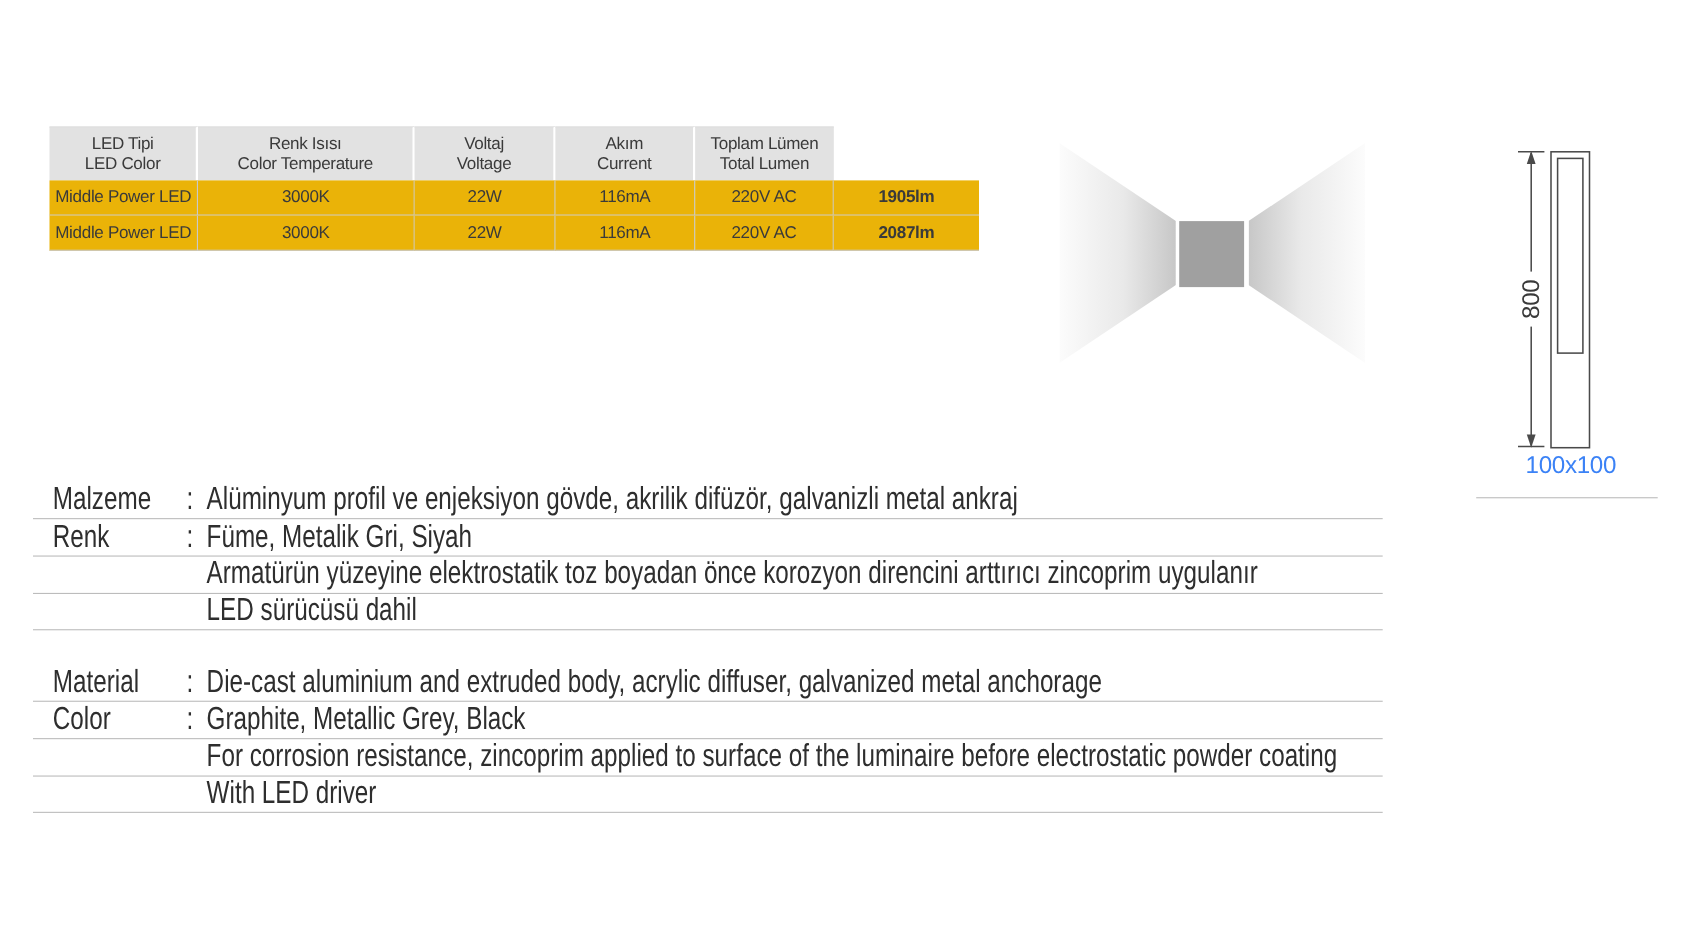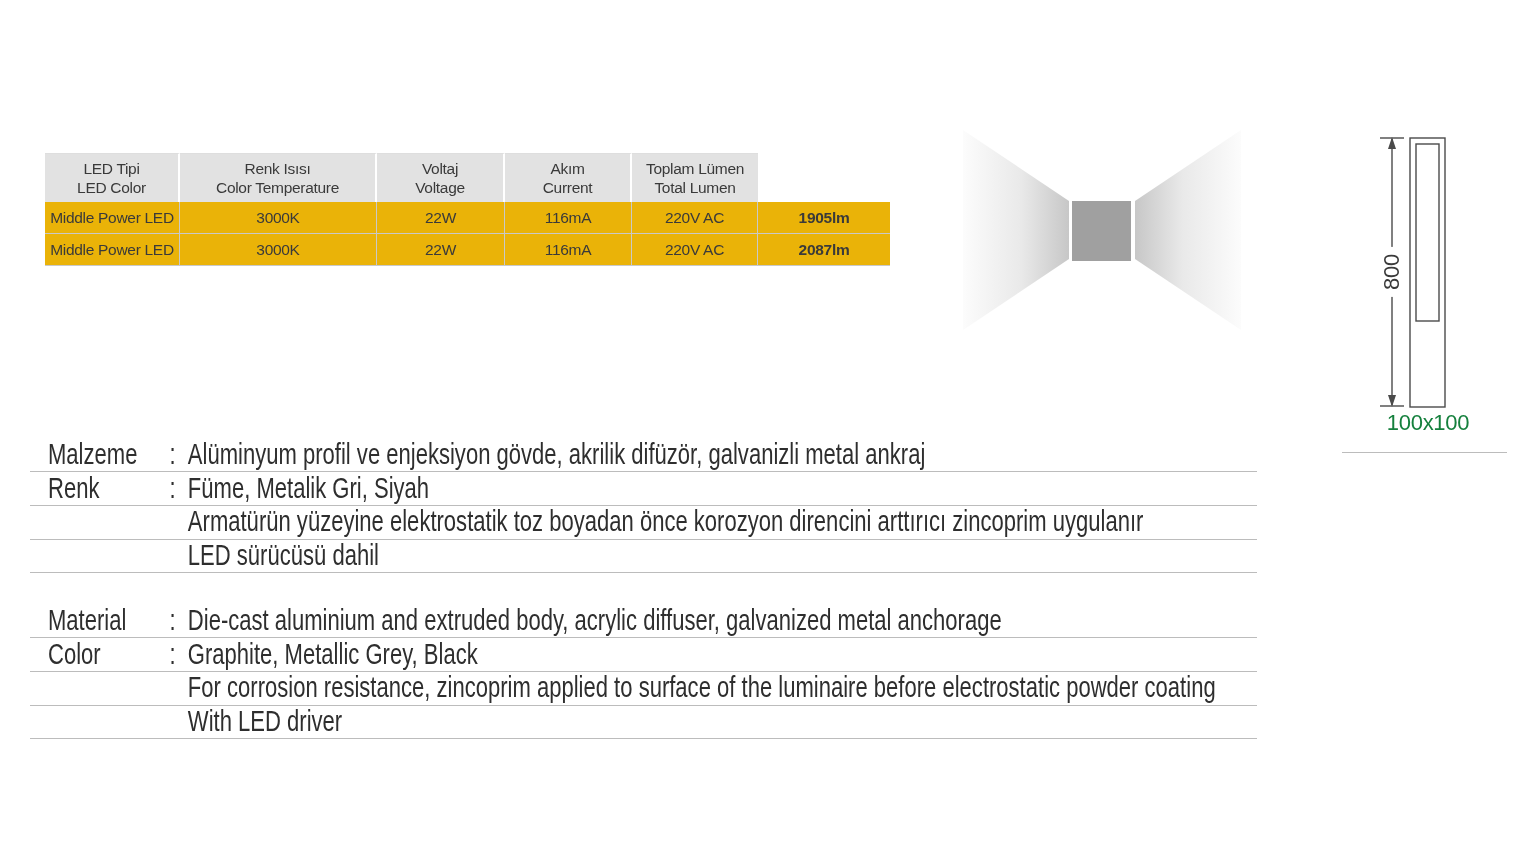--- a/index.html
+++ b/index.html
@@ -9,21 +9,21 @@
     font-family:"Liberation Sans", sans-serif;
   }
 
   
   .spec-table{position:absolute;left:45px;top:115px;width:845px;}
   .t-row{display:grid;grid-template-columns:135px 197px 128px 127px 126px 132px;}
   .t-head .cell{
     background:#e2e2e2;height:48px;
     display:flex;flex-direction:column;justify-content:center;align-items:center;
     font-size:15.5px;line-height:19px;letter-spacing:-0.3px;color:#3a3a3a;
-    border-right:2px solid #ffffff;border-top:1px solid #dedede;margin-top:38px;
+    border-right:2px solid #ffffff;border-top:1px solid #dedede;
   }
   .t-head .cell:last-child{border-right:none;}
   .t-body .cell{
     height:31px;display:flex;align-items:center;justify-content:center;
     font-size:15.5px;letter-spacing:-0.3px;color:#3a3a3a;background:#eab308;
     border-right:1px solid #c9c9c9;border-bottom:1px solid #c9c9c9;
   }
   .t-body .cell:last-child{border-right:none;font-weight:bold;}
 
   
@@ -38,21 +38,21 @@
   
   .dim-drawing{position:absolute;left:1330px;top:118px;width:200px;height:340px;}
   .dim-drawing svg{position:absolute;left:0;top:0;}
   .dim-height-label{
     position:absolute;left:62px;top:154px;
     transform:translate(-50%,-50%) rotate(-90deg);
     background:#ffffff;padding:0 7px;font-size:22px;color:#3a3a3a;letter-spacing:-0.3px;
   }
   .dim-base-label{
     position:absolute;left:98px;top:292px;transform:translateX(-50%);
-    font-size:22px;color:#15803d;letter-spacing:-0.3px;white-space:nowrap;
+    font-size:22px;color:#3b82f6;letter-spacing:-0.3px;white-space:nowrap;
   }
 
   
   .hrule{position:absolute;left:30px;width:1227px;height:1px;background:#bcbcbc;}
   .hrule-right{position:absolute;left:1342px;width:165px;height:1px;background:#bcbcbc;}
 
   
   .specs{
     position:absolute;left:48px;width:1620px;
     transform:scaleX(0.76);transform-origin:0 0;

